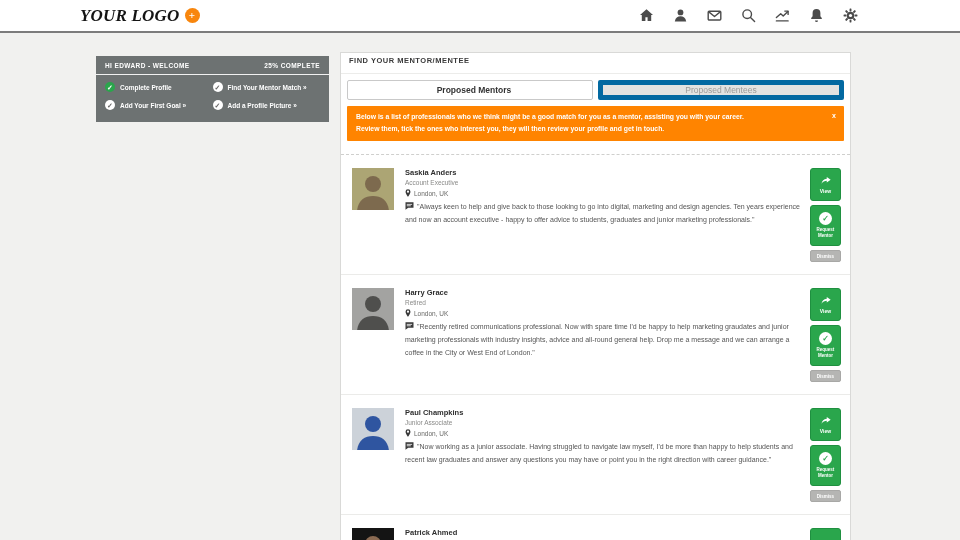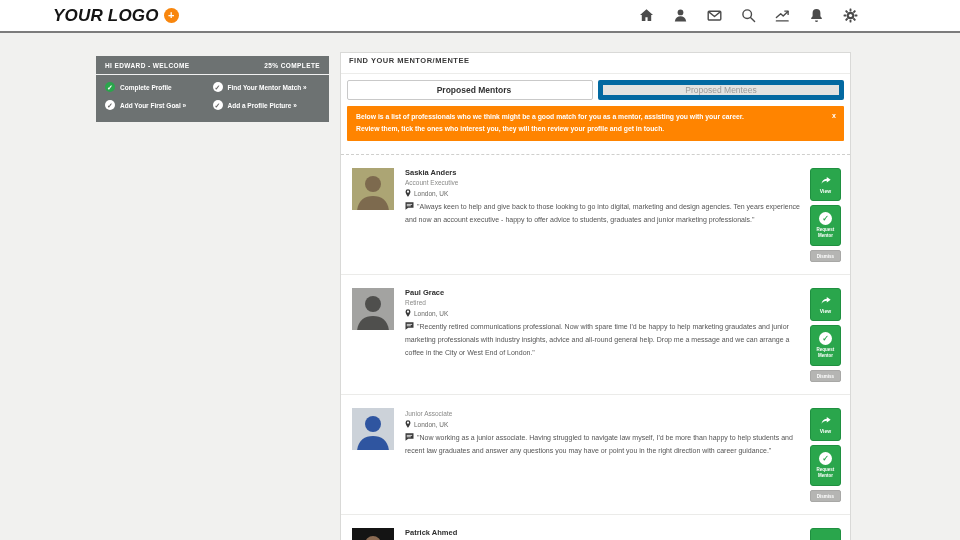--- a/index.html
+++ b/index.html
@@ -10,22 +10,22 @@
     position:relative;
     overflow:hidden;
     color:#333;
   }
   
   .topbar {
     position:absolute; top:0; left:0; right:0; height:33px;
     background:#ffffff; border-bottom:2px solid #7c7c7c;
     display:flex; align-items:center; z-index:5;
   }
-  .logo { margin-left:53px; display:flex; align-items:center; gap:5px;
-    font-size:17px; font-weight:bold; font-style:italic; color:#141414; letter-spacing:.2px; }
+  .logo { margin-left:80px; display:flex; align-items:center; gap:5px;
+    font-size:17px; font-weight:bold; font-style:italic; color:#141414; letter-spacing:.2px;font-family:Liberation Serif, serif; }
   .logo-plus { width:15px; height:15px; border-radius:50%; background:#f8860d; color:#fff;
     font-size:11px; font-weight:bold; font-style:normal;
     display:flex; align-items:center; justify-content:center; line-height:1; }
   .topbar-icons { margin-left:auto; margin-right:102px; display:flex; gap:18px; align-items:center; }
   .tb-icon { width:16px; height:16px; display:flex; align-items:center; justify-content:center; cursor:pointer; }
   .tb-icon svg { width:15px; height:15px; }
   .ic-fill { fill:#4b4b4b; }
   .ic-stroke { fill:none; stroke:#4b4b4b; stroke-width:1.4; stroke-linecap:round; stroke-linejoin:round; }
 
   
@@ -231,21 +231,21 @@
       </div>
 
       <div class="card">
         <div class="avatar" style="background: rgb(163, 163, 161);">
           <svg viewBox="0 0 42 42" style="color: rgb(79, 79, 77);">
             <circle cx="21" cy="16" r="8" fill="currentColor"></circle>
             <path d="M5 43c1-10.5 7.5-15 16-15s15 4.5 16 15z" fill="currentColor"></path>
           </svg>
         </div>
         <div class="card-body">
-          <div class="card-name">Paul Grace</div>
+          <div class="card-name">Harry Grace</div>
           <div class="card-title">Retired</div>
           <div class="card-loc">
             <svg viewBox="0 0 10 14">
               <path d="M5 .4A4.3 4.3 0 0 0 .7 4.7C.7 8 5 13.6 5 13.6S9.3 8 9.3 4.7A4.3 4.3 0 0 0 5 .4zm0 6.1a1.9 1.9 0 1 1 0-3.8 1.9 1.9 0 0 1 0 3.8z"></path>
             </svg>
             <span>London, UK</span>
           </div>
           <div class="card-quote">
             <svg class="q-icon" viewBox="0 0 12 11">
               <path d="M.5.5h11v7.4H4.2L.5 10.8V.5z" fill="#3a3a3a"></path>
@@ -273,20 +273,21 @@
       </div>
 
       <div class="card">
         <div class="avatar" style="background: rgb(204, 210, 217);">
           <svg viewBox="0 0 42 42" style="color: rgb(47, 85, 160);">
             <circle cx="21" cy="16" r="8" fill="currentColor"></circle>
             <path d="M5 43c1-10.5 7.5-15 16-15s15 4.5 16 15z" fill="currentColor"></path>
           </svg>
         </div>
         <div class="card-body">
+          <div class="card-name">Paul Champkins</div>
           <div class="card-title">Junior Associate</div>
           <div class="card-loc">
             <svg viewBox="0 0 10 14">
               <path d="M5 .4A4.3 4.3 0 0 0 .7 4.7C.7 8 5 13.6 5 13.6S9.3 8 9.3 4.7A4.3 4.3 0 0 0 5 .4zm0 6.1a1.9 1.9 0 1 1 0-3.8 1.9 1.9 0 0 1 0 3.8z"></path>
             </svg>
             <span>London, UK</span>
           </div>
           <div class="card-quote">
             <svg class="q-icon" viewBox="0 0 12 11">
               <path d="M.5.5h11v7.4H4.2L.5 10.8V.5z" fill="#3a3a3a"></path>

